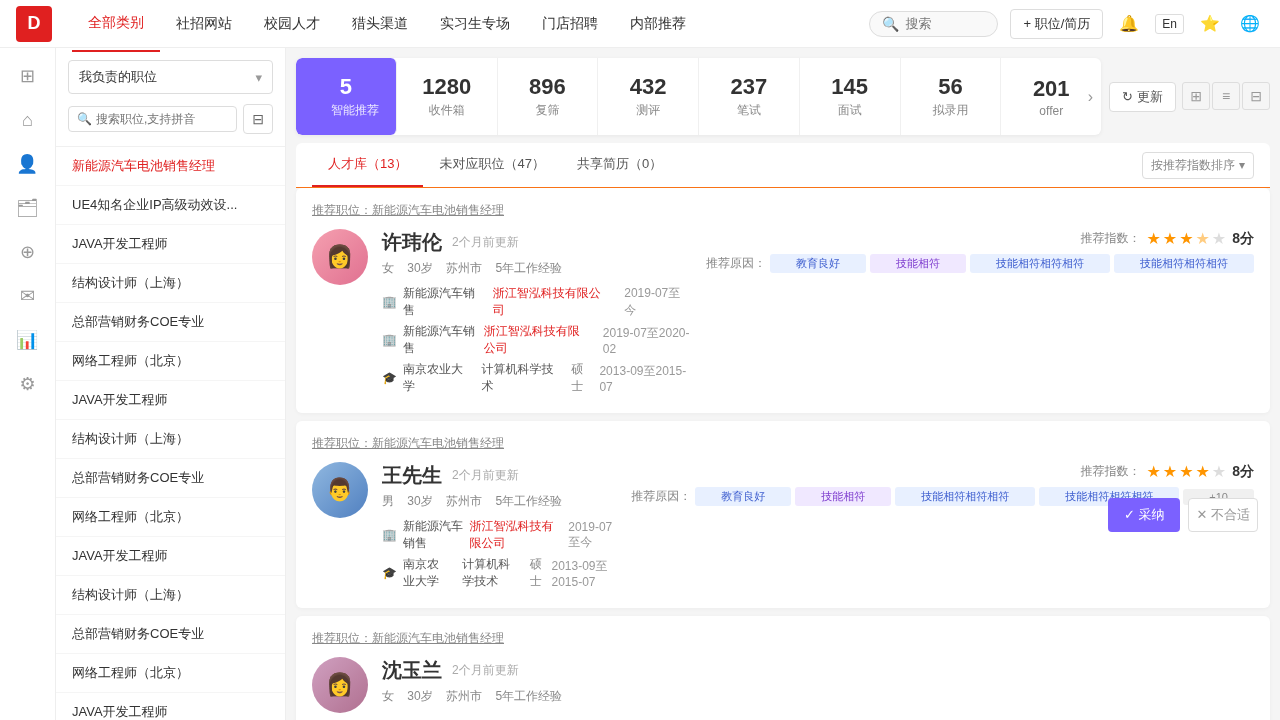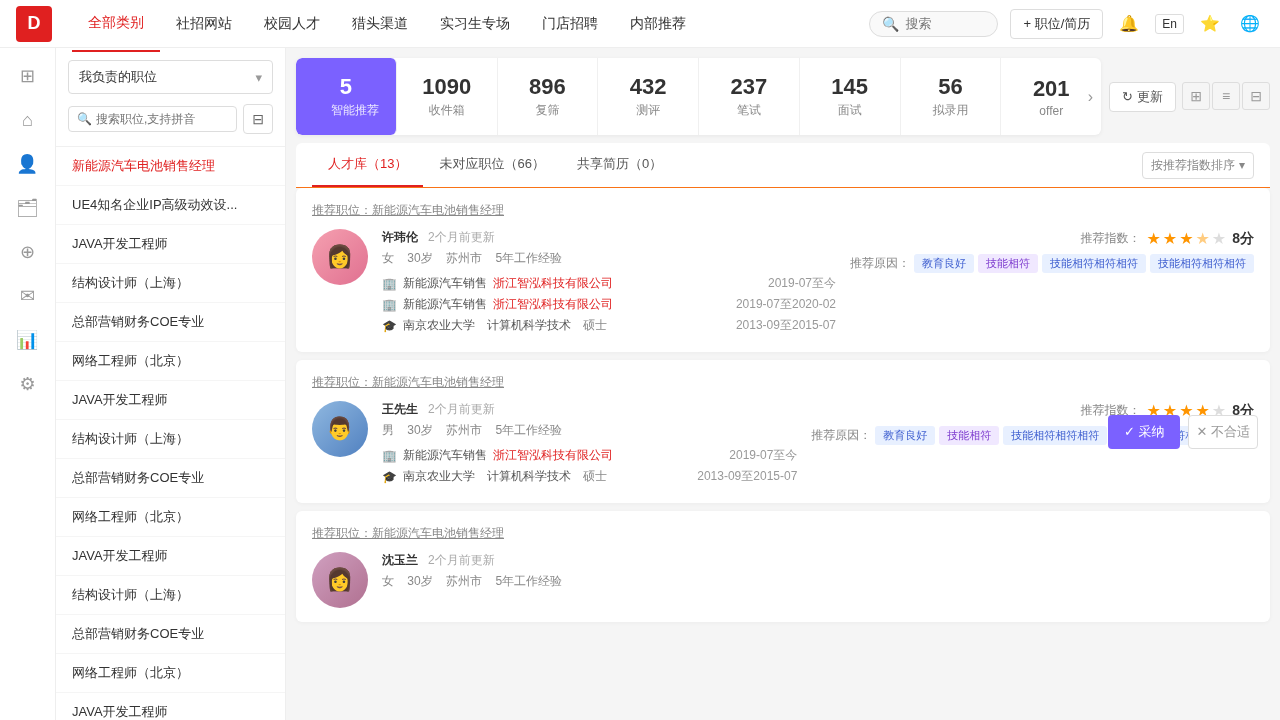--- a/index.html
+++ b/index.html
@@ -68,39 +68,39 @@
 
     .candidate-card { background: #fff; border-radius: 6px; padding: 14px 16px; box-shadow: 0 1px 4px rgba(0,0,0,0.04); position: relative; }
     .card-recommend-label { font-size: 12px; color: #888; margin-bottom: 10px; text-decoration: underline; }
     .card-body { display: flex; gap: 14px; }
     .avatar { width: 56px; height: 56px; border-radius: 50%; object-fit: cover; flex-shrink: 0; overflow: hidden; display: flex; align-items: center; justify-content: center; font-size: 22px; color: #fff; }
     .avatar.female { background: linear-gradient(135deg, #f5a0b0, #e07090); }
     .avatar.male { background: linear-gradient(135deg, #90b8e0, #5080c0); }
     .avatar.female2 { background: linear-gradient(135deg, #d0a0c0, #b07090); }
     .card-info { flex: 1; }
     .card-name-row { display: flex; align-items: center; gap: 10px; margin-bottom: 4px; }
-    .card-name { font-size: 12px; font-weight: 600; color: #333; }
+    .card-name { font-size: 20px; font-weight: 600; color: #333; }
     .card-update { font-size: 12px; color: #aaa; }
     .card-basic { font-size: 12px; color: #888; margin-bottom: 8px; }
     .card-basic span { margin-right: 10px; }
     .card-exp-row { display: flex; align-items: center; gap: 6px; margin-bottom: 4px; font-size: 12px; color: #555; }
     .exp-icon { color: #bbb; font-size: 12px; }
     .exp-company { color: #e02020; margin-right: 6px; }
     .exp-date { color: #999; margin-left: auto; }
     .card-score { display: flex; flex-direction: column; align-items: flex-end; gap: 6px; min-width: 200px; }
     .score-row { display: flex; align-items: center; gap: 6px; font-size: 13px; justify-content: center; }
     .score-label { color: #888; font-size: 12px; }
     .score-stars { display: flex; gap: 2px; }
     .star { font-size: 16px; color: #ff9500; }
     .star.half { color: #ffcc80; }
     .star.empty { color: #ddd; }
     .score-num { font-weight: bold; font-size: 14px; color: #333; }
     .reason-row { display: flex; align-items: center; gap: 4px; flex-wrap: wrap; justify-content: flex-end; font-size: 12px; }
     .reason-label { color: #888; flex-shrink: 0; }
-    .tag { padding: 2px 8px; border-radius: 3px; font-size: 11px; }
+    .tag { padding: 2px 26px; border-radius: 3px; font-size: 11px; }
     .tag.blue { background: #e8f0ff; color: #4060d0; }
     .tag.purple { background: #f0e8ff; color: #8040d0; }
     .tag.more { background: #f0f0f0; color: #888; }
 
     
     .card-actions { position: absolute; right: 12px; top: 50%; transform: translateY(-50%); display: flex; gap: 8px; }
     .btn-adopt { background: #7b61ff; color: #fff; border: none; border-radius: 4px; padding: 7px 16px; cursor: pointer; font-size: 13px; display: flex; align-items: center; gap: 4px; }
     .btn-reject { background: #fff; color: #999; border: 1px solid #ddd; border-radius: 4px; padding: 7px 7px; cursor: pointer; font-size: 13px; display: flex; align-items: center; gap: 4px; }
 
     
@@ -185,21 +185,21 @@
 
   <div class="main-content">
 
     <div style="display:flex; align-items:flex-start; gap:8px; padding:10px 10px 0; flex-shrink:0;">
       <div class="stats-bar" style="flex:1; margin:0;" id="stats-bar">
           <div class="stat-item active">
             <span class="stat-number">5</span>
             <span class="stat-label">智能推荐</span>
           </div>
           <div class="stat-item">
-            <span class="stat-number">1090</span>
+            <span class="stat-number">1280</span>
             <span class="stat-label">收件箱</span>
           </div>
           <div class="stat-item">
             <span class="stat-number">896</span>
             <span class="stat-label">复筛</span>
           </div>
           <div class="stat-item">
             <span class="stat-number">432</span>
             <span class="stat-label">测评</span>
           </div>
@@ -229,21 +229,21 @@
         <div class="view-toggle">
           <div class="view-btn">⊞</div>
           <div class="view-btn">≡</div>
           <div class="view-btn">⊟</div>
         </div>
       </div>
     </div>
 
     <div class="tabs-bar">
       <div class="tab-item active">人才库（13）</div>
-      <div class="tab-item">未对应职位（66）</div>
+      <div class="tab-item">未对应职位（47）</div>
       <div class="tab-item">共享简历（0）</div>
       <div class="tabs-right">
         <div class="sort-btn">
           <span>按推荐指数排序</span>
           <span>▾</span>
         </div>
       </div>
     </div>
 
     <div class="candidate-list" id="candidate-list">

